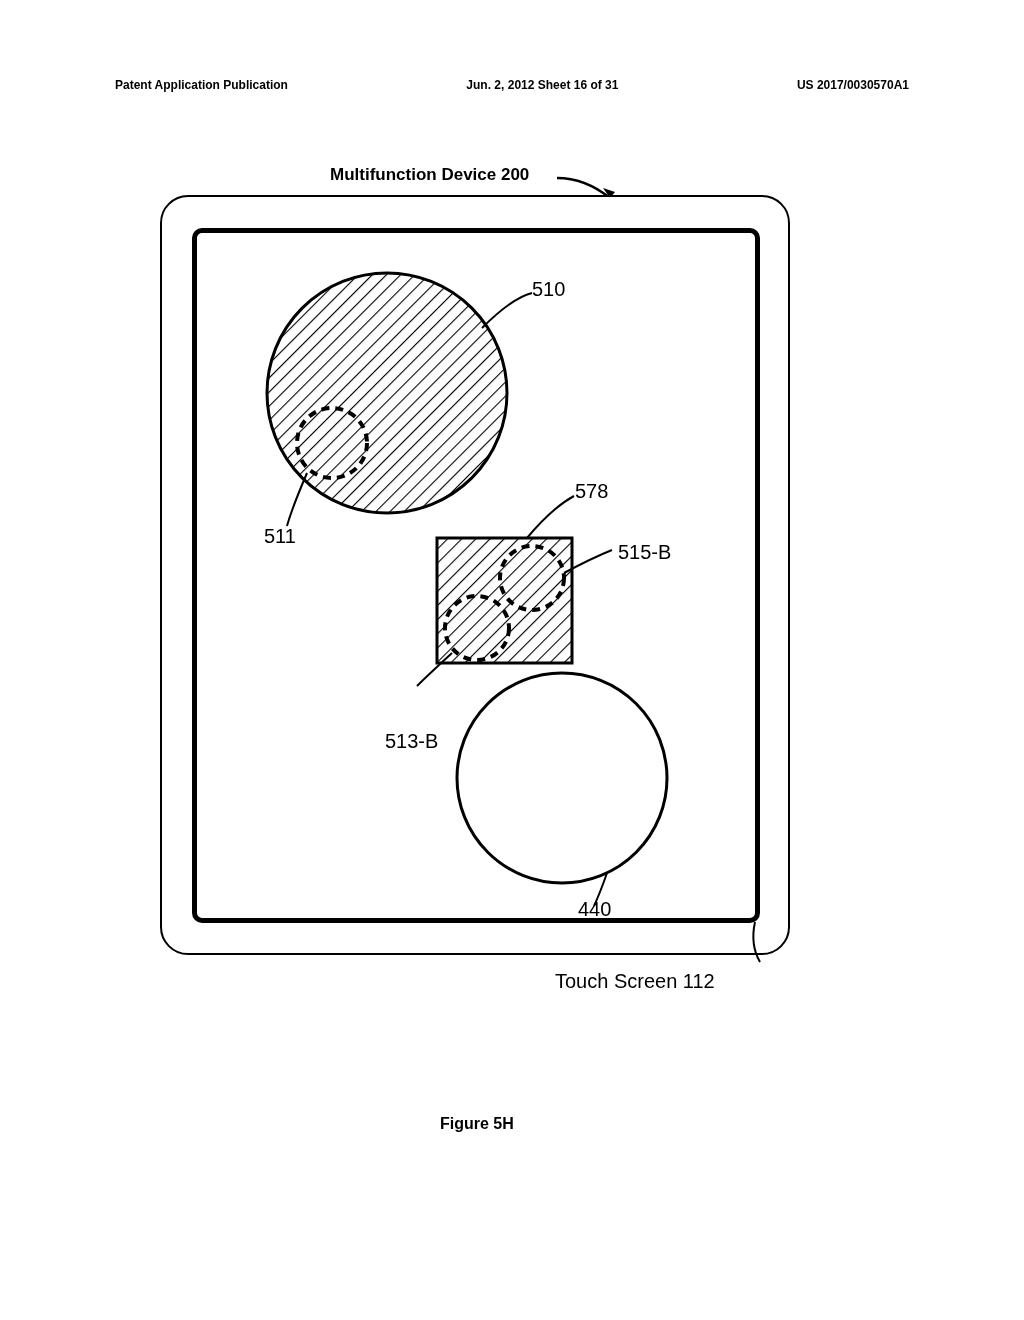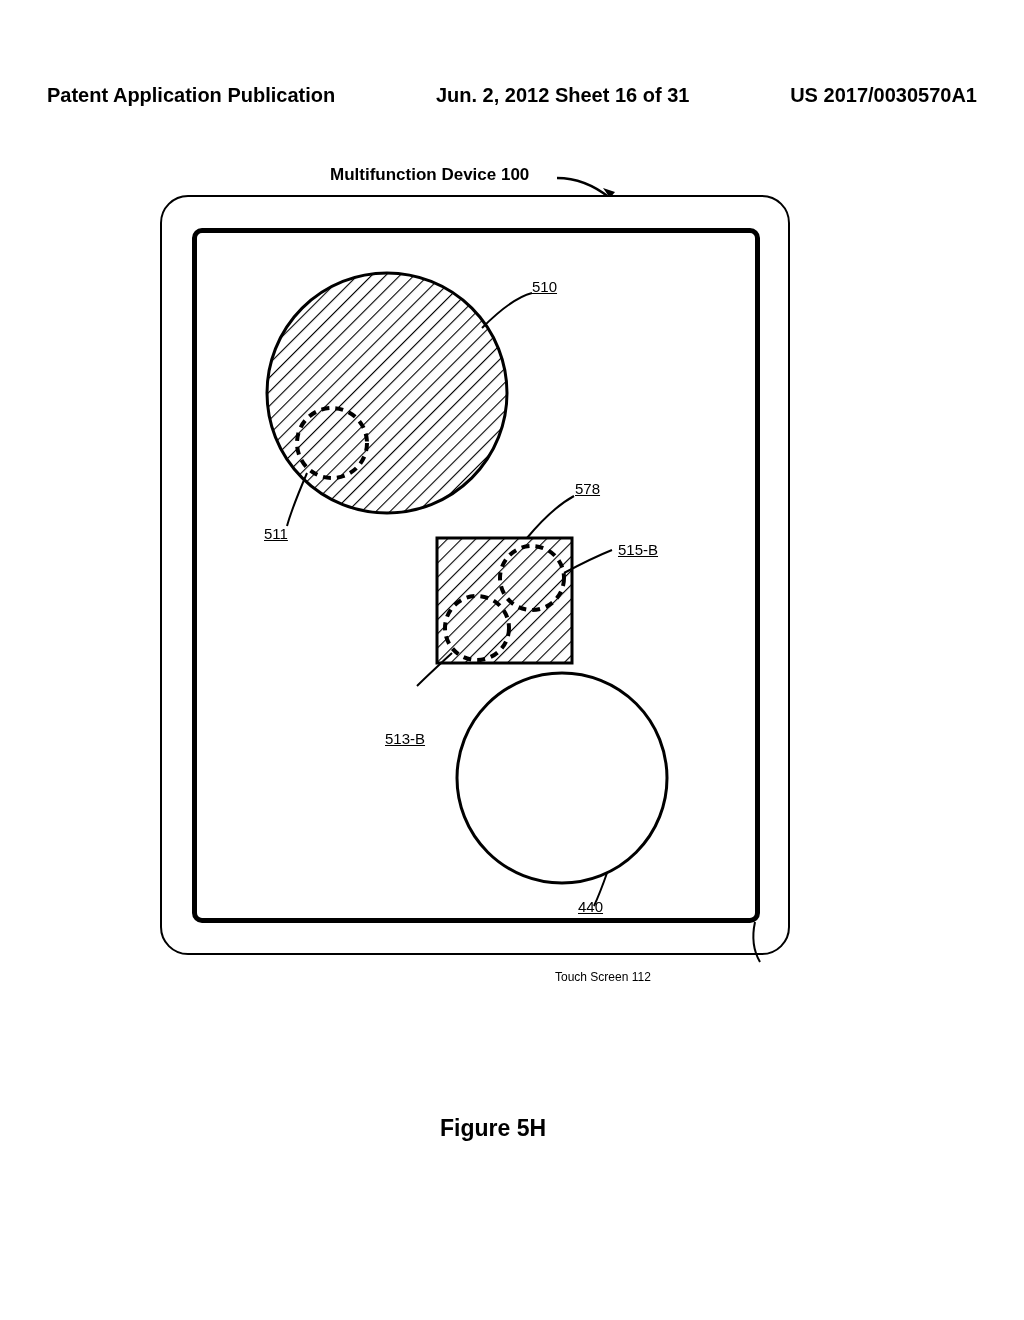--- a/index.html
+++ b/index.html
@@ -5,27 +5,27 @@
     * { margin: 0; padding: 0; box-sizing: border-box; }
     body {
       width: 1024px;
       height: 1320px;
       background: white;
       font-family: Arial, sans-serif;
       position: relative;
     }
     .header {
       position: absolute;
-      top: 84px;
+      top: 78px;
       left: 0;
       width: 100%;
-      padding: 0 47px;
+      padding: 0 115px;
       display: flex;
       justify-content: space-between;
-      font-size: 20px;
+      font-size: 12px;
       font-weight: bold;
     }
     .title-label {
       position: absolute;
       top: 165px;
       left: 330px;
       font-size: 17px;
       font-weight: bold;
     }
     .arrow-to-device {
@@ -57,45 +57,44 @@
       position: absolute;
       top: 228px;
       left: 192px;
       width: 568px;
       height: 695px;
     }
     .touch-label {
       position: absolute;
       top: 970px;
       left: 555px;
-      font-size: 12px;
+      font-size: 20px;
     }
     .figure-label {
       position: absolute;
       top: 1115px;
       left: 440px;
-      font-size: 23px;
+      font-size: 16px;
       font-weight: bold;
     }
     .ref-label {
       position: absolute;
-      font-size: 15px;
-      text-decoration: underline;
+      font-size: 20px;
     }
   </style>
 </head>
 <body>
 
 <div class="header">
   <span>Patent Application Publication</span>
   <span>Jun. 2, 2012   Sheet 16 of 31</span>
   <span>US 2017/0030570A1</span>
 </div>
 
-<div class="title-label">Multifunction Device 100</div>
+<div class="title-label">Multifunction Device 200</div>
 
 <svg class="arrow-to-device" width="80" height="40">
   <path d="M 2 8 Q 30 8 55 28" stroke="black" stroke-width="2.5" fill="none"></path>
   <polygon points="55,28 48,18 60,22" fill="black"></polygon>
 </svg>
 
 <div class="device-outer"></div>
 <div class="device-inner"></div>
 
 <svg class="svg-container" width="568" height="695">

